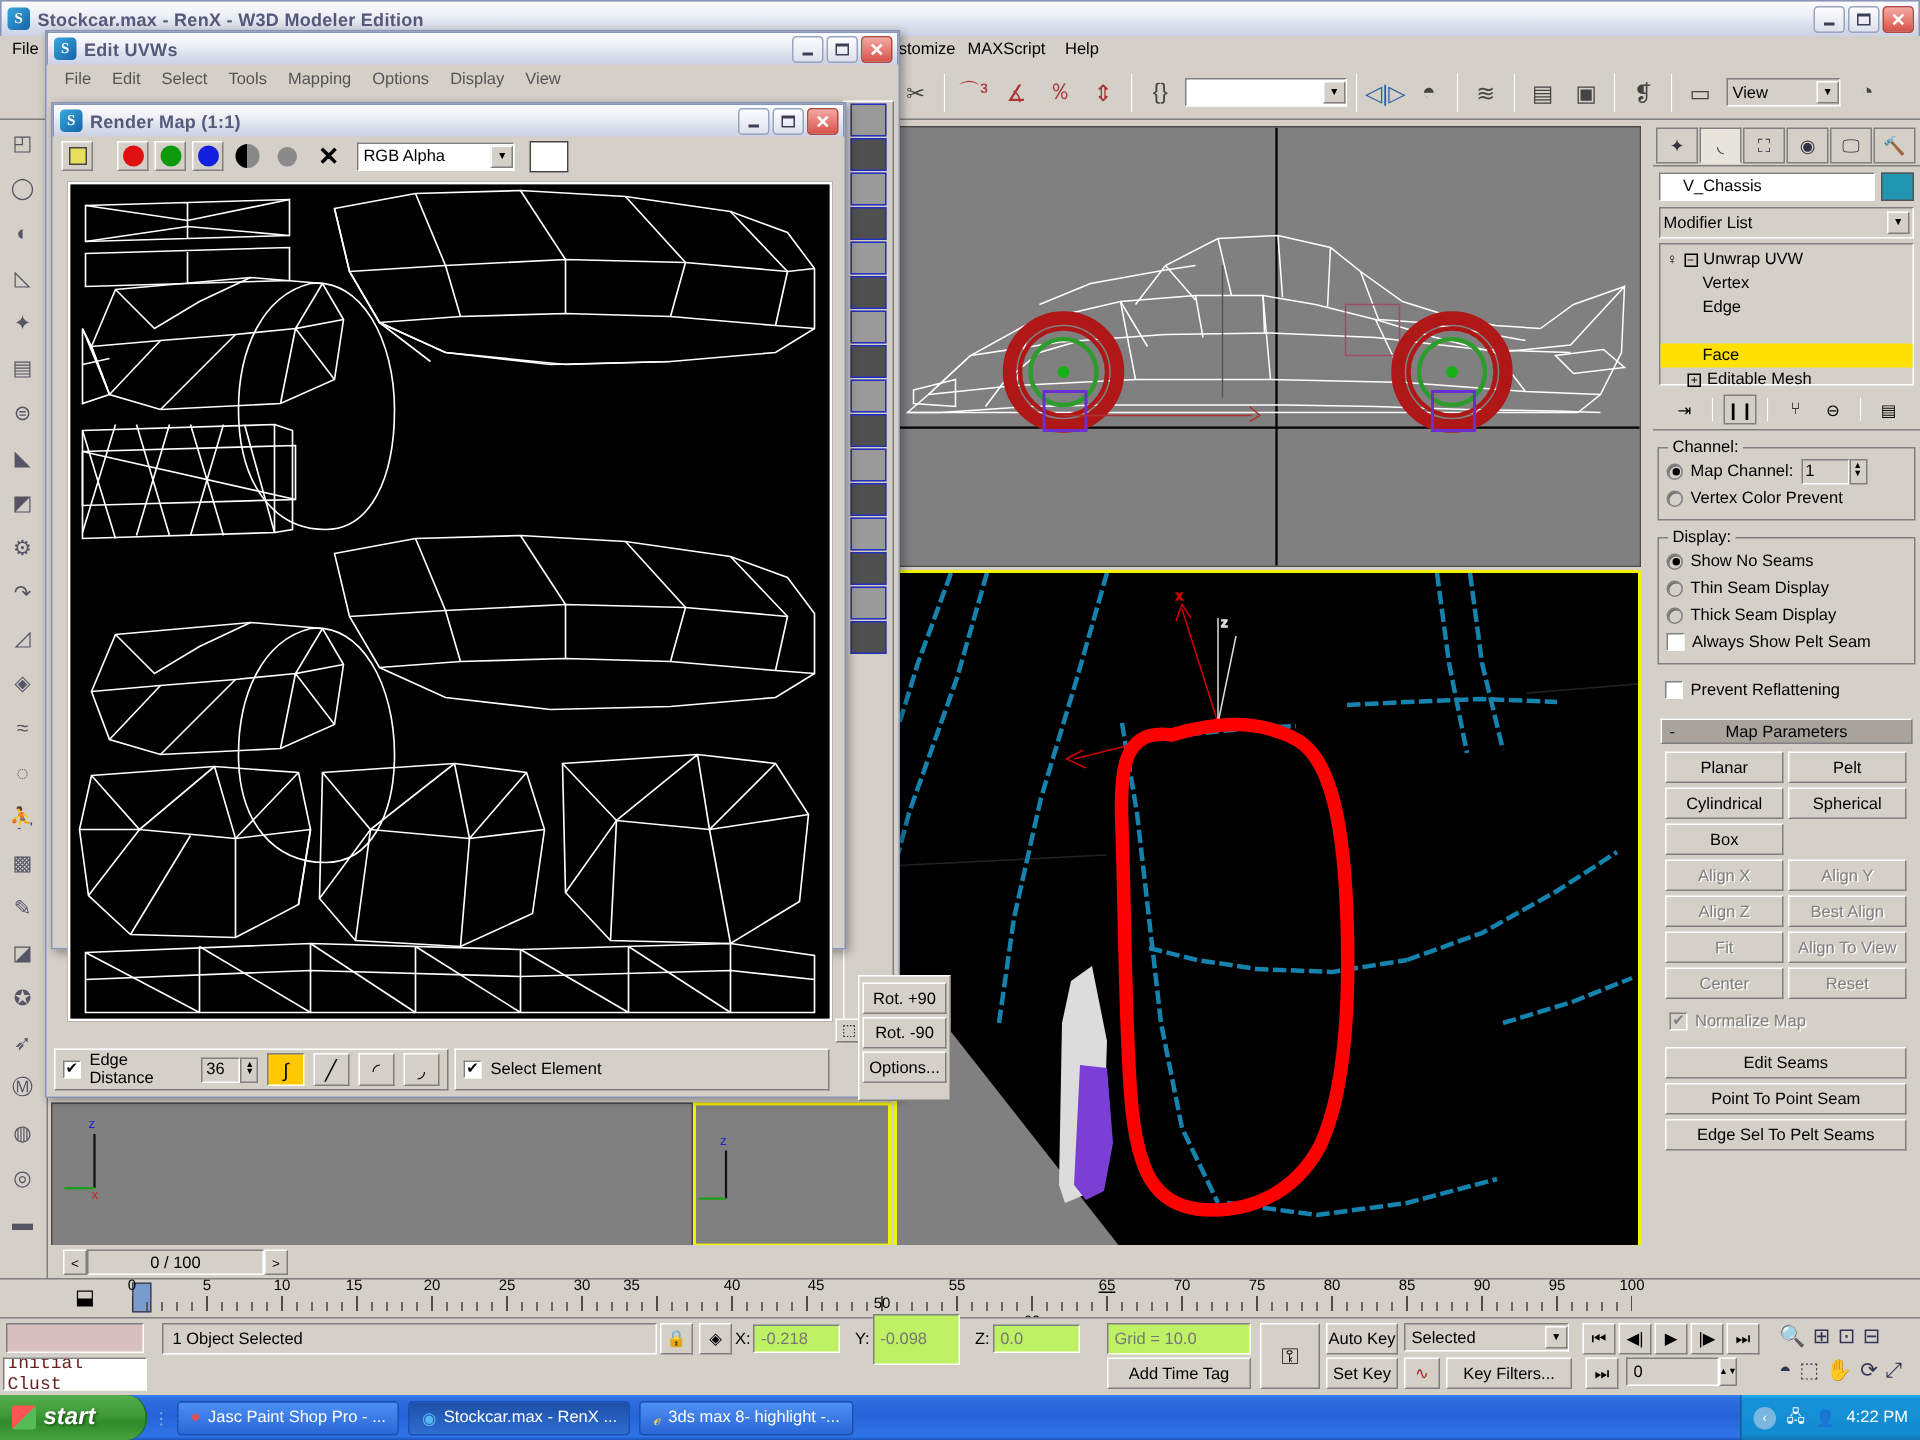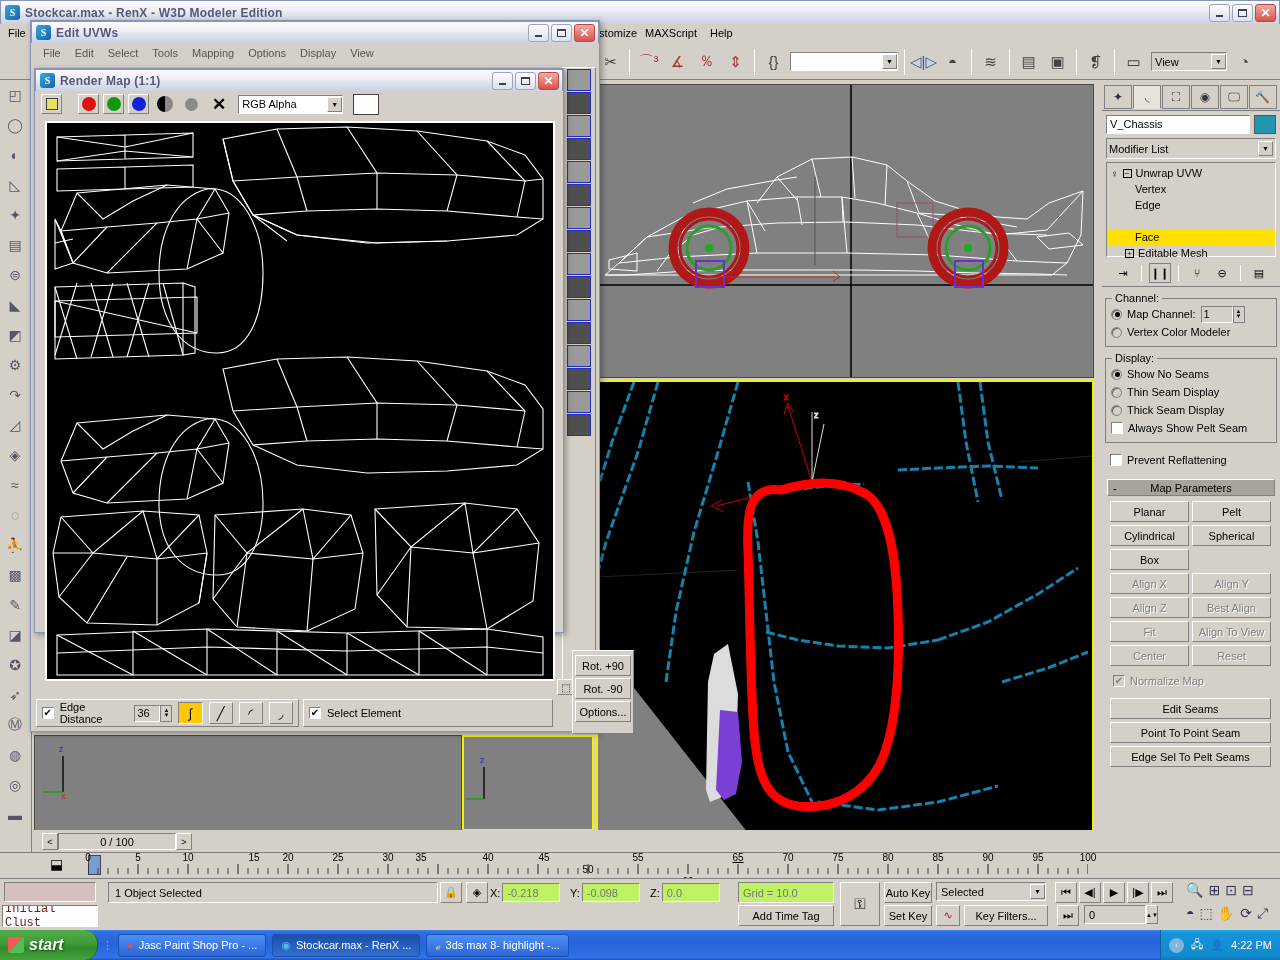--- a/index.html
+++ b/index.html
@@ -73,21 +73,21 @@
   .vp-label { position:absolute; left:4px; top:2px; font-size:10px; color:#d8d8d8;}
 
   
   .cmdpanel { position:absolute;left:1102px;top:85px;width:178px;height:775px;background:#d4d0c8; }
   .cp-tabs { display:flex; height:26px; border-bottom:1px solid #808080; padding-left:2px;}
   .cp-tab { width:28px;height:24px;display:flex;align-items:center;justify-content:center;
             border:1px solid #808080;background:#d4d0c8;margin-right:1px;font-size:12px;color:#334; }
   .cp-tab.sel { background:#e8e4dc; border-bottom-color:#e8e4dc;}
   .namerow { display:flex; gap:4px; padding:4px 4px 2px 4px; }
   .namefield { flex:1;height:19px;border:1px solid;border-color:#808080 #fff #fff #808080;background:#fff;
-               font-size:11px;padding:2px 3px;}
+               font-size:11px;padding:2px 15px;}
   .colorswatch { width:22px;height:19px;border:1px solid #555;background:#2196b0; }
   .modlist { margin:2px 4px;height:21px;border:1px solid;border-color:#808080 #fff #fff #808080;
              background:#d4d0c8;display:flex;align-items:center;padding:0 2px;font-size:11px;}
   .combo-arrow { margin-left:auto;width:15px;height:15px;border:1px solid;border-color:#fff #808080 #808080 #fff;
                  background:#d4d0c8;display:flex;align-items:center;justify-content:center;font-size:7px;}
   .stack { margin:3px 4px;height:95px;border:1px solid;border-color:#808080 #fff #fff #808080;
            background:#d4d0c8;padding:2px 0;font-size:11px;}
   .stack-row { height:16px;display:flex;align-items:center;padding-left:4px;gap:4px;white-space:nowrap;}
   .stack-row.sel { background:#ffe000;margin-top:16px; }
   .stack-row.child { padding-left:28px; }
@@ -457,21 +457,21 @@
           <span class="spin">
             <input value="1" style="">
             <span class="arrows">
                 <span>▲</span>
                 <span>▼</span>
               </span>
           </span>
         </div>
         <div class="radio-row">
           <span class="radio"></span>
-          <span>Vertex Color Modeler</span>
+          <span>Vertex Color Prevent</span>
         </div>
       </div>
 
       <div class="group" style="margin-top:11px">
         <span class="glabel">Display:</span>
         <div class="radio-row">
           <span class="radio on"></span>
           <span>Show No Seams</span>
         </div>
         <div class="radio-row">
@@ -643,21 +643,21 @@
                 <line x1="980" x2="980" y1="15" y2="21" stroke="#444"></line>
                 <line x1="990" x2="990" y1="15" y2="21" stroke="#444"></line>
                 <line x1="1000" x2="1000" y1="11" y2="21" stroke="#222"></line>
               </g>
           </g>
         </svg>
         <div id="ruler-labels">
             <div class="ticklbl" style="left: 0px;">0</div>
             <div class="ticklbl" style="left: 50px;">5</div>
             <div class="ticklbl" style="left: 100px;">10</div>
-            <div class="ticklbl" style="left: 166px;">15</div>
+            <div class="ticklbl" style="left: 148px;">15</div>
             <div class="ticklbl" style="left: 200px;">20</div>
             <div class="ticklbl" style="left: 250px;">25</div>
             <div class="ticklbl" style="left: 300px;">30</div>
             <div class="ticklbl" style="left: 333px;">35</div>
             <div class="ticklbl" style="left: 400px;">40</div>
             <div class="ticklbl" style="left: 456px;">45</div>
             <div class="ticklbl" style="left: 500px; margin-top: 12px;">50</div>
             <div class="ticklbl" style="left: 550px;">55</div>
             <div class="ticklbl" style="left: 600px; margin-top: 24px;">60</div>
             <div class="ticklbl" style="left: 650px; text-decoration: underline;">65</div>
@@ -679,21 +679,21 @@
       <div class="prompt" style="left:108px;top:3px;width:330px;height:21px;">1 Object Selected</div>
       <div class="sbtn2" style="left:440px;top:3px;width:22px;height:21px">🔒</div>
       <div class="sbtn2" style="left:466px;top:3px;width:22px;height:21px">◈</div>
 
       <div style="position:absolute;left:490px;top:3px;height:21px;display:flex;align-items:center;gap:2px">
         <span>X:</span>
         <span class="numfield" style="width:58px;height:19px">-0.218</span>
       </div>
       <div style="position:absolute;left:570px;top:3px;height:21px;display:flex;align-items:center;gap:2px">
         <span>Y:</span>
-        <span class="numfield" style="width:58px;height:19px">-0.098</span>
+        <span class="numfield" style="width:58px;height:34px">-0.098</span>
       </div>
       <div style="position:absolute;left:650px;top:3px;height:21px;display:flex;align-items:center;gap:2px">
         <span>Z:</span>
         <span class="numfield" style="width:58px;height:19px">0.0</span>
       </div>
 
 
       <div class="numfield" style="position:absolute;left:738px;top:3px;width:96px;height:21px">Grid = 10.0</div>
       <div class="sbtn2" style="left:738px;top:26px;width:96px;height:21px">Add Time Tag</div>
 

